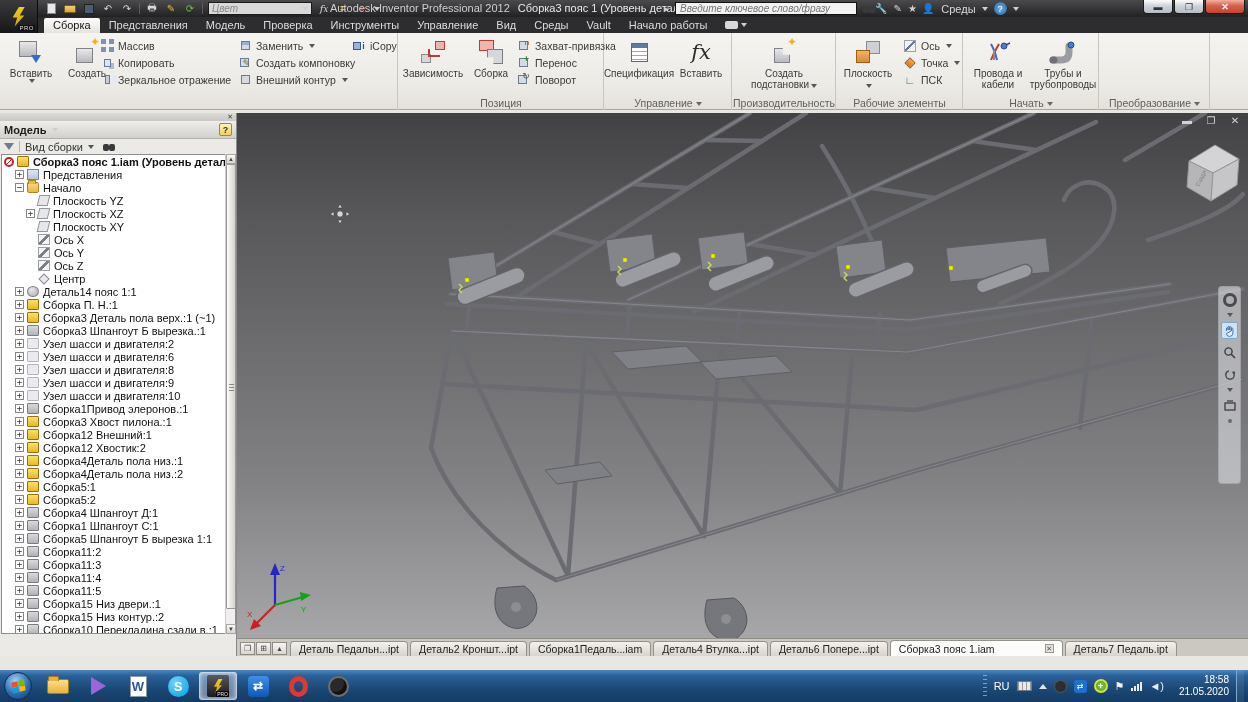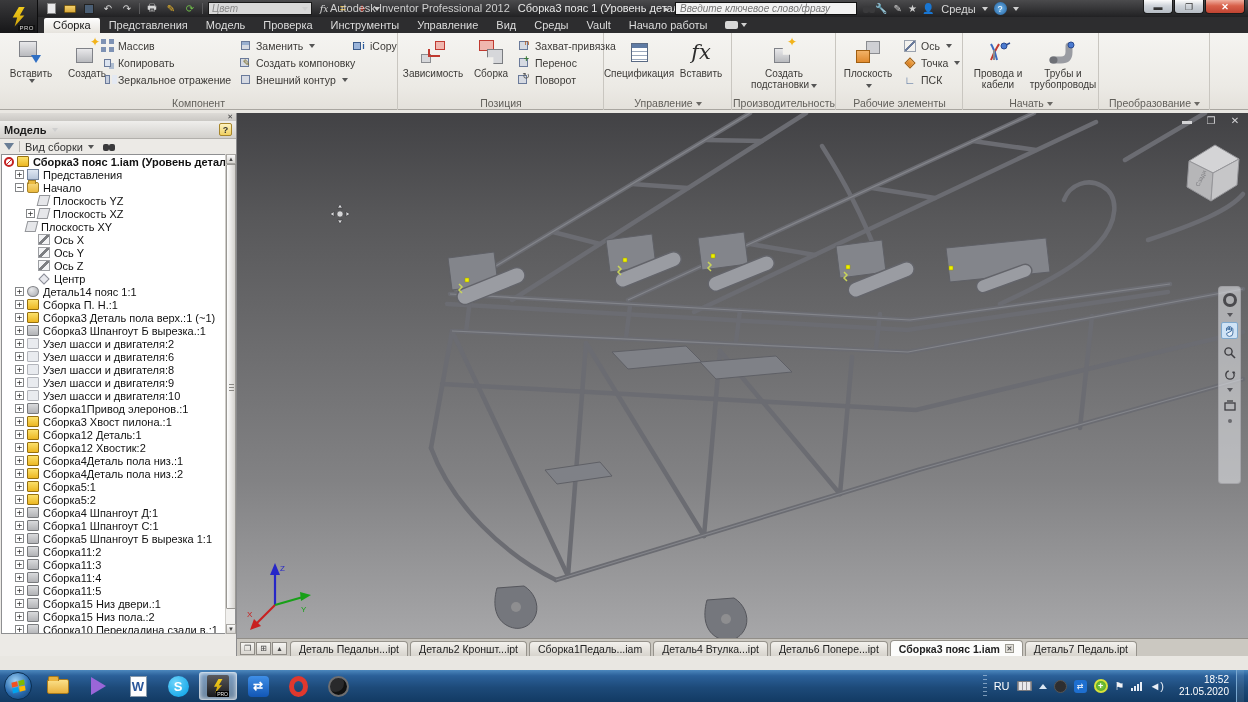--- a/index.html
+++ b/index.html
@@ -166,21 +166,21 @@
   .ndot { width:4px; height:4px; border-radius:50%; background:#6a6a6e; }
 
   
   .doctabs { position:absolute; left:237px; top:638px; width:1011px; height:18px; background:#cbc8c1;
     border-top:1px solid #918e88; display:flex; align-items:flex-end; padding-left:3px; }
   .dwbtn { width:15px; height:13px; margin-right:1px; margin-bottom:1px; background:linear-gradient(#f6f5f2,#d9d6d0);
     border:1px solid #8e8b85; font-size:8px; color:#444; display:flex; align-items:center; justify-content:center; }
   .dtab { height:15px; padding:0 8px; margin-left:2px; background:linear-gradient(#f3f1ed,#d7d4cd);
     border:1px solid #96938c; border-bottom:none; border-radius:4px 4px 0 0; font-size:10.5px; color:#222;
     display:flex; align-items:center; white-space:nowrap; }
-  .dtab.active { background:#fcfcfb; height:16px; font-weight:bold; }
+  .dtab.active { background:#fcfcfb; height:16px; font-weight:normal;gap:45px; }
   .dtab .tclose { margin-left:5px; width:9px; height:9px; border:1px solid #9a9890; background:#e4e2dc;
     font-size:7px; line-height:7px; text-align:center; color:#555; }
   .statusbar { position:absolute; left:0; top:656px; width:1248px; height:14px;
     background:linear-gradient(#f5f4f1,#e4e2dc); border-top:1px solid #b5b2ac;
     display:flex; align-items:center; padding:0 6px; color:#2e2e2e; }
   .coords { margin-left:auto; display:flex; gap:22px; margin-right:32px; color:#1e1e1e; }
   .taskbar { position:absolute; left:0; top:670px; width:1248px; height:32px;
     background:linear-gradient(#4b87bd,#2b6099 18%,#1d4a79 55%,#123a63); display:flex; align-items:center; }
   .orb { width:28px; height:28px; margin:0 6px 0 4px; border-radius:50%;
     background:radial-gradient(circle at 40% 30%,#9cd0f5,#2a6cb0 55%,#0e3a68); border:1px solid #0a2e52;
@@ -350,21 +350,20 @@
           <span class="ric ric-box">
             <i></i>
           </span>
           <span>Внешний контур</span>
           <span class="dArr"></span>
         </div>
       <div class="sbtn" style="left:352px;top:5px">
           <span class="ric ric-icopy"><i></i>i</span>
           <span>iCopy</span>
         </div>
-      <div class="glabel"><span>Компонент</span></div>
     </div>
 
     <div class="rgroup" style="left:399px;width:205px">
       <div class="bigbtn" style="left:2px;width:64px">
         <span class="icn">
             <span class="ic-constrain">
               <i class="r"></i>
               <i class="g"></i>
             </span>
           </span>
@@ -524,21 +523,21 @@
         <div class="trow" style="padding-left: 24px;">
           <span class="exp-sp"></span>
           <span class="ti ti-plane"></span>
           <span>Плоскость YZ</span>
         </div>
         <div class="trow" style="padding-left: 24px;">
           <span class="exp">+</span>
           <span class="ti ti-plane"></span>
           <span>Плоскость XZ</span>
         </div>
-        <div class="trow" style="padding-left: 12px; text-align: center;">
+        <div class="trow" style="padding-left: 24px; text-align: center;">
           <span class="exp-sp"></span>
           <span class="ti ti-plane"></span>
           <span>Плоскость XY</span>
         </div>
         <div class="trow" style="padding-left: 24px;">
           <span class="exp-sp"></span>
           <span class="ti ti-axis"></span>
           <span>Ось X</span>
         </div>
         <div class="trow" style="padding-left: 24px;">
@@ -607,21 +606,21 @@
           <span>Сборка1Привод элеронов.:1</span>
         </div>
         <div class="trow" style="padding-left: 13px;">
           <span class="exp">+</span>
           <span class="ti ti-assembly"></span>
           <span>Сборка3 Хвост пилона.:1</span>
         </div>
         <div class="trow" style="padding-left: 13px;">
           <span class="exp">+</span>
           <span class="ti ti-assembly"></span>
-          <span>Сборка12 Деталь:1</span>
+          <span>Сборка12 Внешний:1</span>
         </div>
         <div class="trow" style="padding-left: 13px;">
           <span class="exp">+</span>
           <span class="ti ti-assembly"></span>
           <span>Сборка12 Хвостик:2</span>
         </div>
         <div class="trow" style="padding-left: 13px;">
           <span class="exp">+</span>
           <span class="ti ti-assembly"></span>
           <span>Сборка4Деталь пола низ.:1</span>
@@ -677,21 +676,21 @@
           <span>Сборка11:5</span>
         </div>
         <div class="trow" style="padding-left: 13px;">
           <span class="exp">+</span>
           <span class="ti ti-assembly-gray"></span>
           <span>Сборка15 Низ двери.:1</span>
         </div>
         <div class="trow" style="padding-left: 13px;">
           <span class="exp">+</span>
           <span class="ti ti-assembly-gray"></span>
-          <span>Сборка15 Низ пола.:2</span>
+          <span>Сборка15 Низ контур.:2</span>
         </div>
         <div class="trow" style="padding-left: 13px;">
           <span class="exp">+</span>
           <span class="ti ti-assembly-gray"></span>
           <span>Сборка10 Перекладина сзади в.:1</span>
         </div>
       </div>
     <div class="vscroll">
       <span class="varr" style="top:0">▲</span>
       <span class="vthumb"></span>
@@ -938,19 +937,19 @@
       <span class="grn">+</span>
       <span class="wflag">⚑</span>
       <span class="sig">
           <i style="height:3px"></i>
           <i style="height:5px"></i>
           <i style="height:7px"></i>
           <i style="height:9px"></i>
         </span>
       <span class="spk">◄)</span>
       <span class="clock">
-        <span>18:52</span><br><span>21.05.2020</span>
+        <span>18:58</span><br><span>21.05.2020</span>
       </span>
       <span class="showdesk"></span>
     </span>
   </div>
 
 </div>
 
 </body></html>

